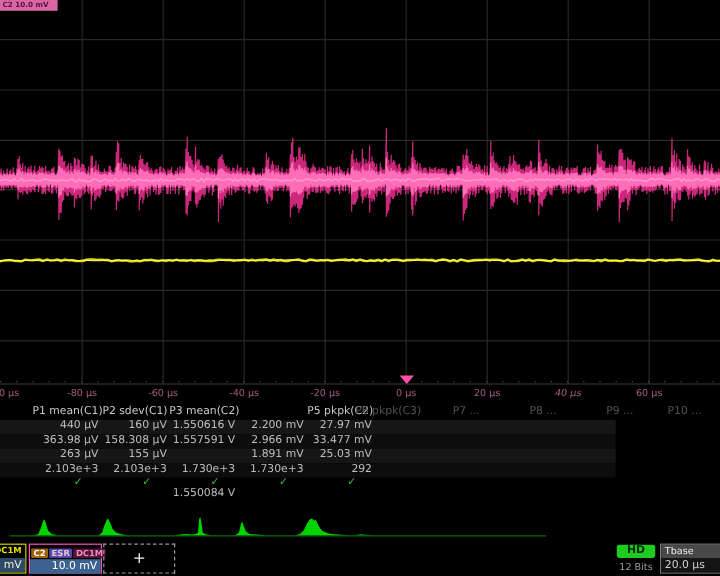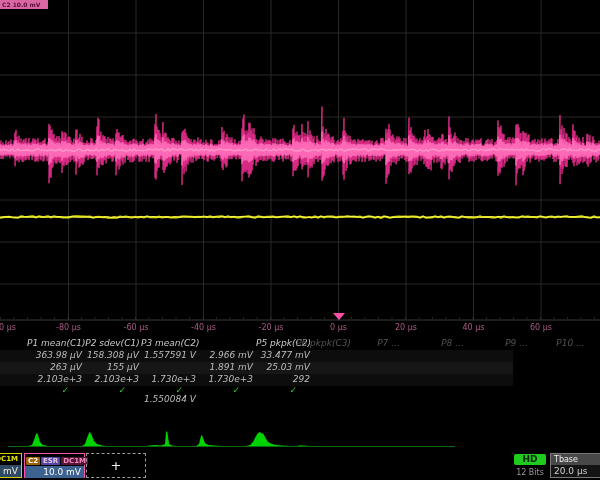--- a/index.html
+++ b/index.html
@@ -10,21 +10,21 @@
   .anno{position:absolute;left:0;top:0;width:46px;height:9px;background:#d867a4;
         color:#5a0e38;font-size:6px;line-height:9px;padding-left:2px;overflow:hidden;
         white-space:nowrap;font-weight:bold;}
   
   .axisrow{position:absolute;left:0;top:321px;width:600px;height:14px;}
   .axlbl{position:absolute;top:2px;transform:translateX(-50%);font-size:8px;color:#a85a84;white-space:nowrap;}
   .trig{position:absolute;left:333px;top:313px;width:0;height:0;
         border-left:6px solid transparent;border-right:6px solid transparent;
         border-top:7px solid #ff50a8;}
   
-  .mtable{position:absolute;left:0;top:338px;width:513px;height:92px;font-size:9px;font-style:italic;}
+  .mtable{position:absolute;left:0;top:338px;width:513px;height:92px;font-size:9px;}
   .mhead{position:relative;height:12px;}
   .mhead .cell{position:absolute;top:0;width:57px;text-align:center;color:#c9c9c9;white-space:nowrap;cursor:default;}
   .mhead .dim{color:#525252;}
   .trow{position:relative;height:12px;}
   .trow.odd{background:#161616;}
   .trow.even{background:#0d0d0d;}
   .trow .cell{position:absolute;top:0;width:55px;text-align:right;color:#bdbdbd;white-space:nowrap;}
   .crow{position:relative;height:11px;}
   .crow .cell{position:absolute;top:-1px;width:42px;text-align:right;color:#35c835;font-size:9px;}
   
@@ -91,39 +91,46 @@
   <div class="trig"></div>
 
   <div class="axisrow">
       <span class="axlbl" style="left: 1px;">-100 µs</span>
       <span class="axlbl" style="left: 68.5px;">-80 µs</span>
       <span class="axlbl" style="left: 136px;">-60 µs</span>
       <span class="axlbl" style="left: 203.5px;">-40 µs</span>
       <span class="axlbl" style="left: 271px;">-20 µs</span>
       <span class="axlbl" style="left: 338.5px;">0 µs</span>
       <span class="axlbl" style="left: 406px;">20 µs</span>
-      <span class="axlbl" style="left: 473.5px;">40 µs</span>
+      <span class="axlbl" style="left: 473.5px; font-style: italic;">40 µs</span>
       <span class="axlbl" style="left: 541px;">60 µs</span>
     </div>
 
   <div class="mtable">
     <div class="mhead">
         <span class="cell" style="left: 27px;">P1 mean(C1)</span>
         <span class="cell" style="left: 84px;">P2 sdev(C1)</span>
         <span class="cell" style="left: 141px;">P3 mean(C2)</span>
         <span class="cell" style="left: 198px; margin-top: 36px;">P4 sdev(C2)</span>
         <span class="cell" style="left: 255px;">P5 pkpk(C2)</span>
         <span class="cell dim" style="left: 295px;">P6 pkpk(C3)</span>
         <span class="cell dim" style="left: 360px;">P7 ...</span>
         <span class="cell dim" style="left: 424px;">P8 ...</span>
         <span class="cell dim" style="left: 488px;">P9 ...</span>
         <span class="cell dim" style="left: 542px;">P10 ...</span>
         <span class="cell dim" style="left: 584px;">P1</span>
       </div>
     <div id="mrows">
+        <div class="trow odd">
+          <span class="cell" style="left: 27px;">440 µV</span>
+          <span class="cell" style="left: 84px;">160 µV</span>
+          <span class="cell" style="left: 141px;">1.550616 V</span>
+          <span class="cell" style="left: 198px;">2.200 mV</span>
+          <span class="cell" style="left: 255px;">27.97 mV</span>
+        </div>
         <div class="trow even">
           <span class="cell" style="left: 27px;">363.98 µV</span>
           <span class="cell" style="left: 84px;">158.308 µV</span>
           <span class="cell" style="left: 141px;">1.557591 V</span>
           <span class="cell" style="left: 198px;">2.966 mV</span>
           <span class="cell" style="left: 255px;">33.477 mV</span>
         </div>
         <div class="trow odd">
           <span class="cell" style="left: 27px;">263 µV</span>
           <span class="cell" style="left: 84px;">155 µV</span>

